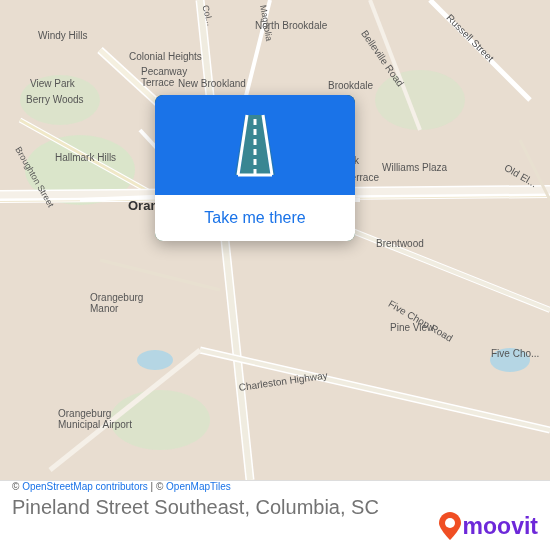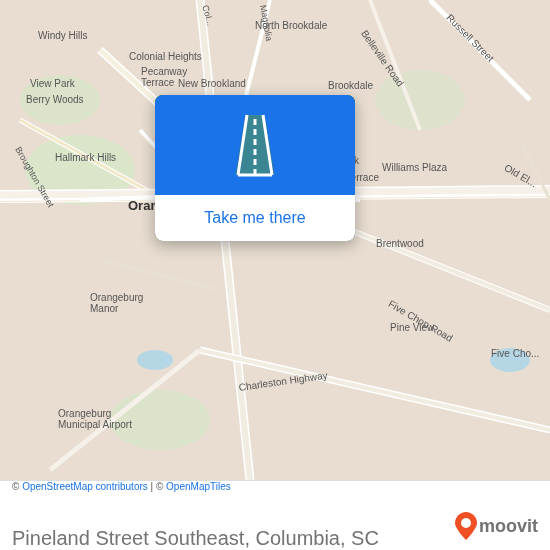--- a/index.html
+++ b/index.html
@@ -79,21 +79,21 @@
     }
 
     
     #bottom-bar {
       width: 550px;
       height: 70px;
       background: white;
       border-top: 1px solid #ddd;
       display: flex;
       flex-direction: column;
-      justify-content: space-between;
+      justify-content: flex-start;
       padding: 0 12px;
     }
 
     #attribution {
       font-size: 10px;
       color: #555;
       margin-bottom: 4px;
     }
 
     #attribution a {
@@ -115,23 +115,23 @@
       align-items: center;
       gap: 4px;
     }
 
     .moovit-pin {
       width: 22px;
       height: 28px;
     }
 
     .moovit-text {
-      font-size: 18px;
+      font-size: 23px;
       font-weight: bold;
-      color: #737373;
+      color: #6d28d9;
     }
 
     
     #map-svg {
       position: absolute;
       top: 0; left: 0;
       width: 100%;
       height: 100%;
     }
   </style>

